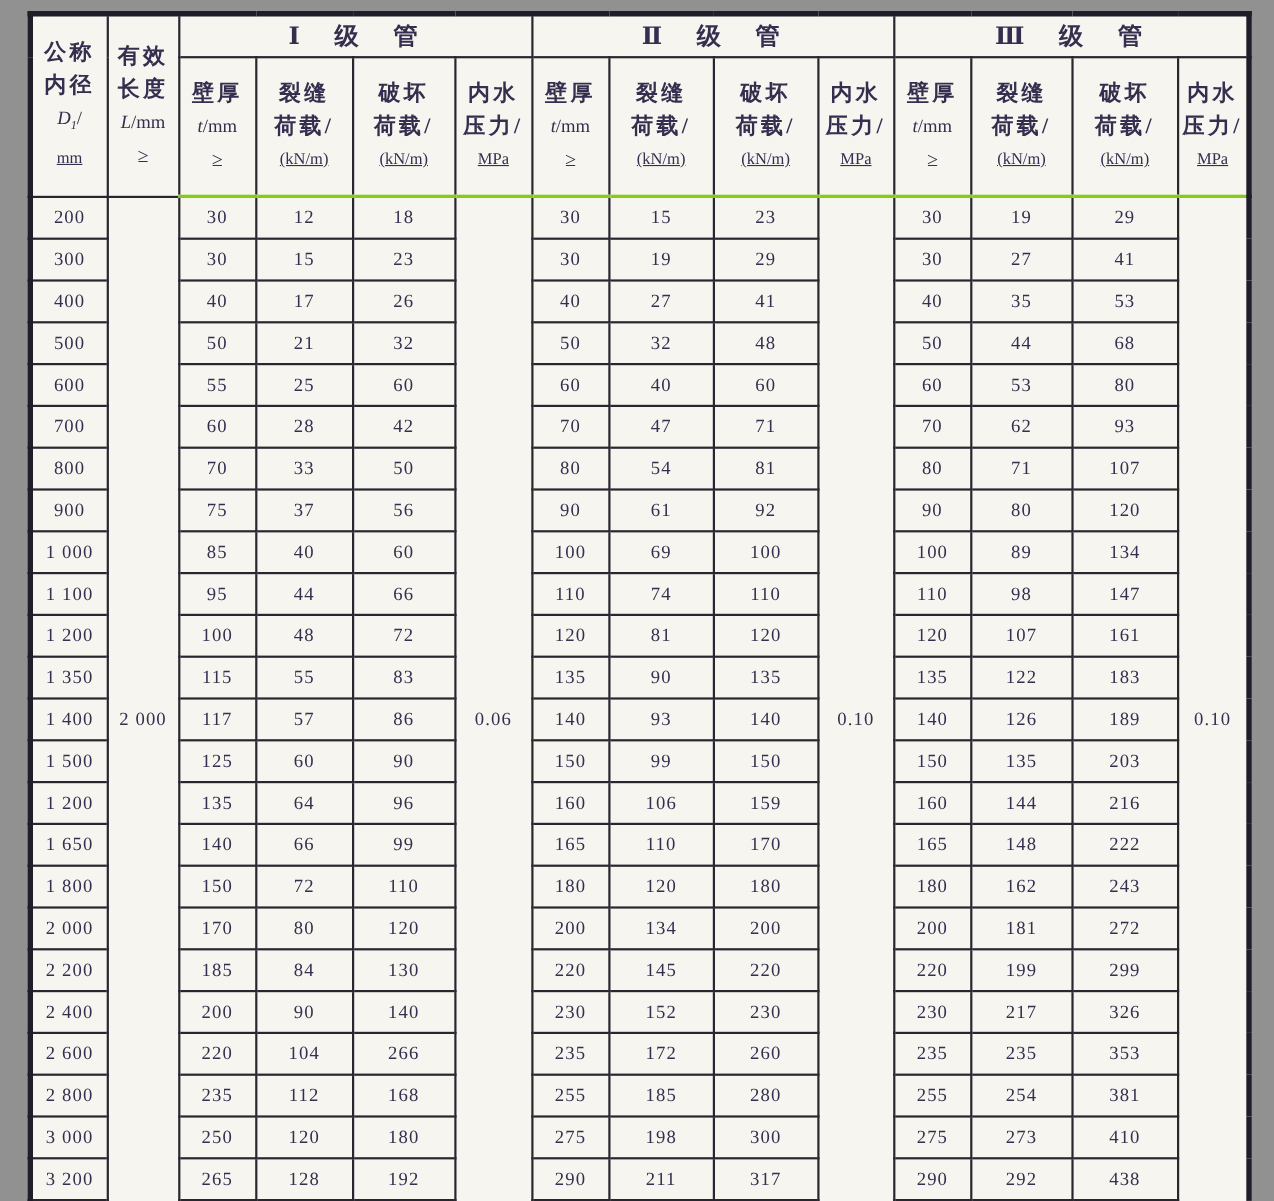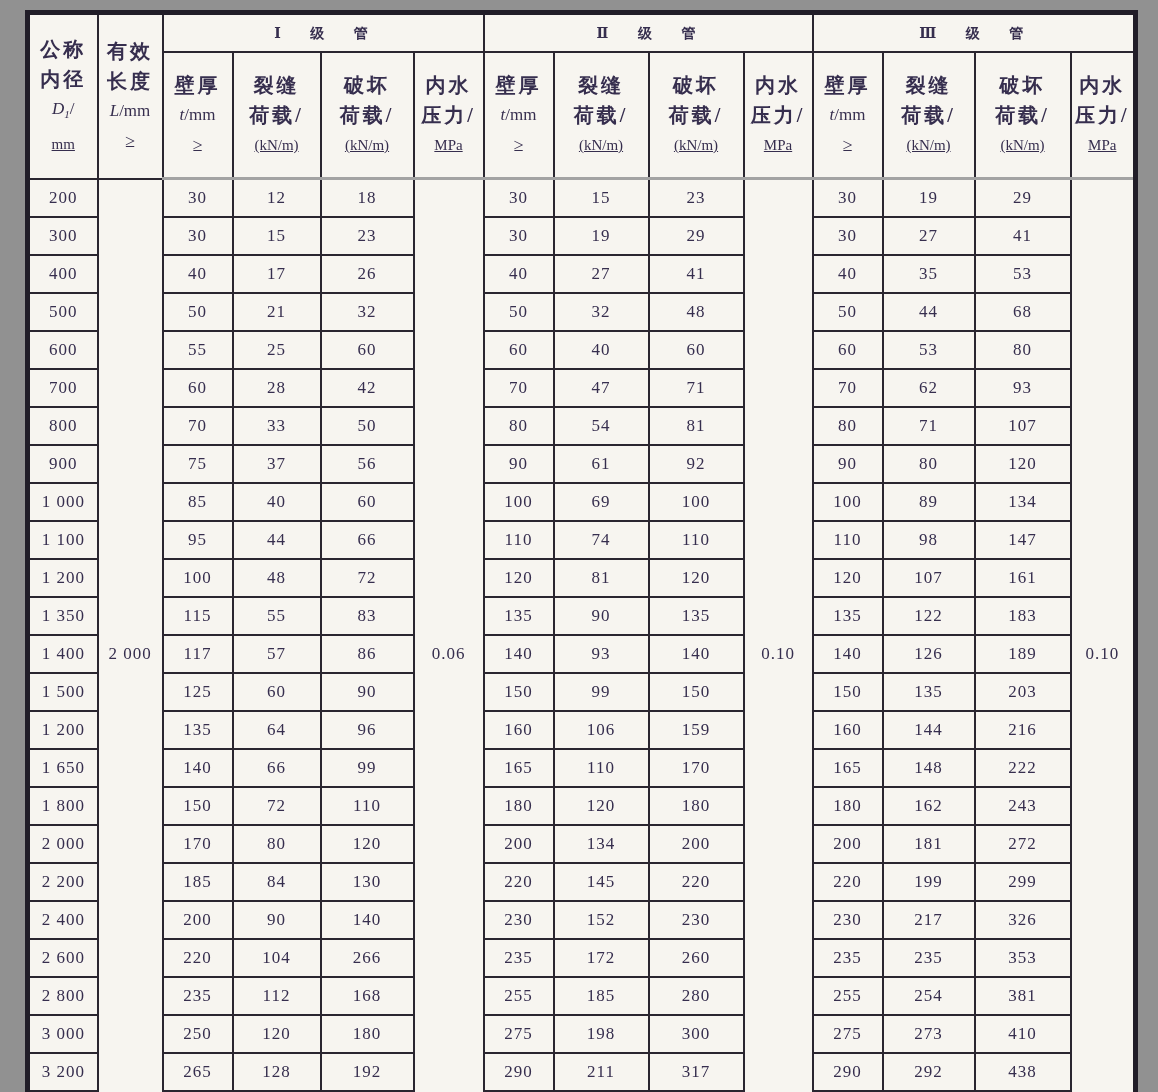--- a/index.html
+++ b/index.html
@@ -23,31 +23,31 @@
     border:2px solid #2a2630;
     padding:0;
     text-align:center;
     vertical-align:middle;
     font-weight:normal;
     white-space:nowrap;
     overflow:hidden;
   }
   thead tr.grade-row th{height:36px;}
   thead tr.sub-row th{height:124px;}
-  thead tr.sub-row th{border-bottom:3px solid #a3a3a3;}
+  thead tr.sub-row th{border-bottom:3px solid #84cc16;}
   .zh{
     font-weight:bold;
     font-size:20px;
     letter-spacing:3px;
     line-height:30px;
     display:block;
   }
   .grade-title{
     font-weight:bold;
-    font-size:14px;
+    font-size:22px;
     word-spacing:18px;
     letter-spacing:4px;
   }
   .hl{display:block;line-height:30px;font-size:17px;}
   .sym{font-style:italic;}
   sub{font-size:11px;font-style:italic;}
   .ge{font-style:italic;font-size:18px;}
   .units{font-size:15px;letter-spacing:0;text-decoration:underline;}
   td.num{
     height:36px;

